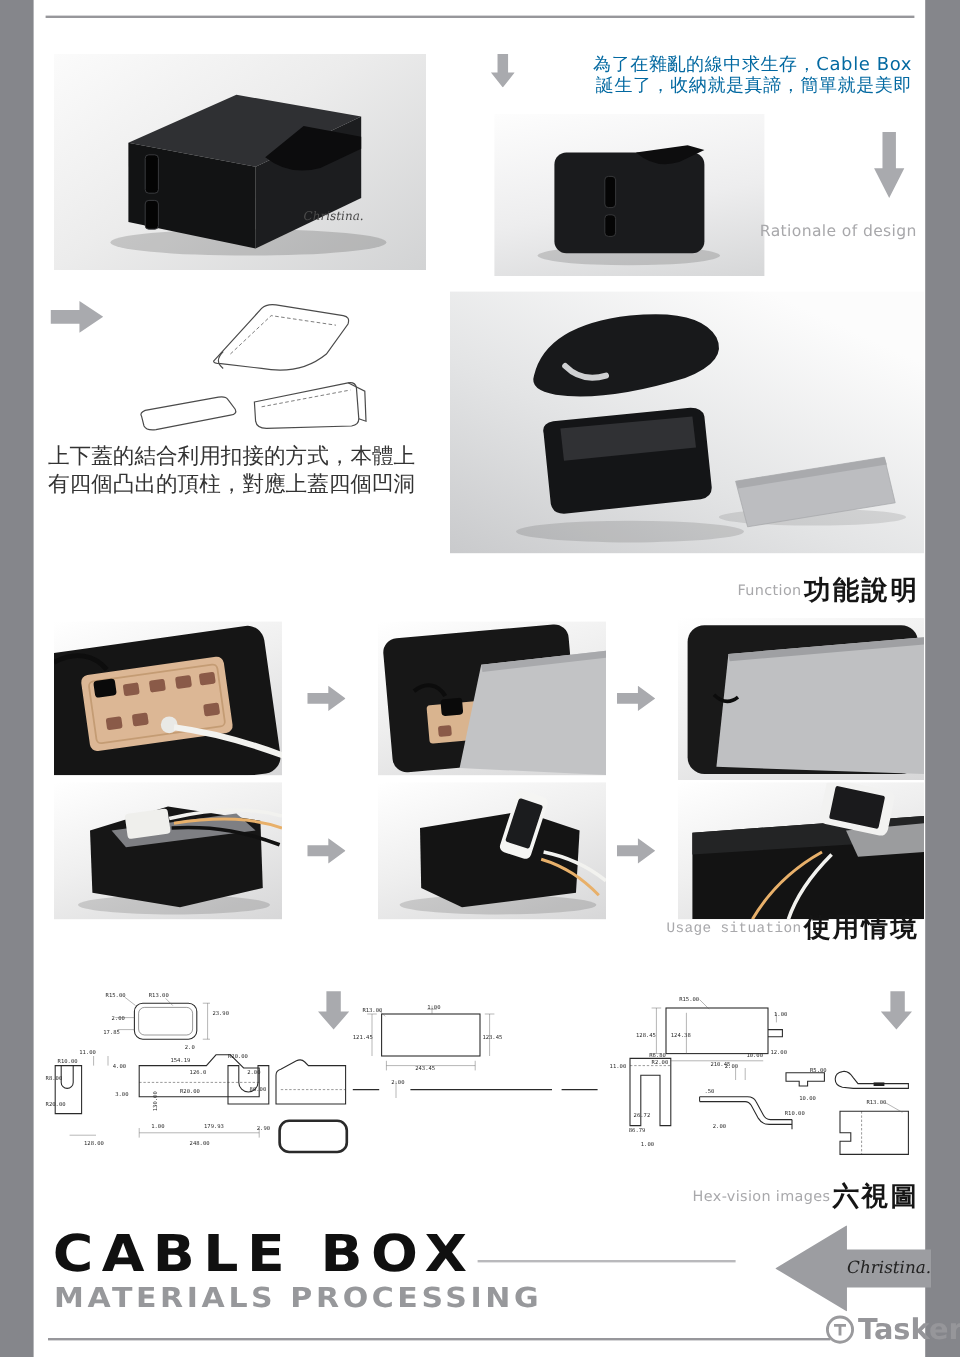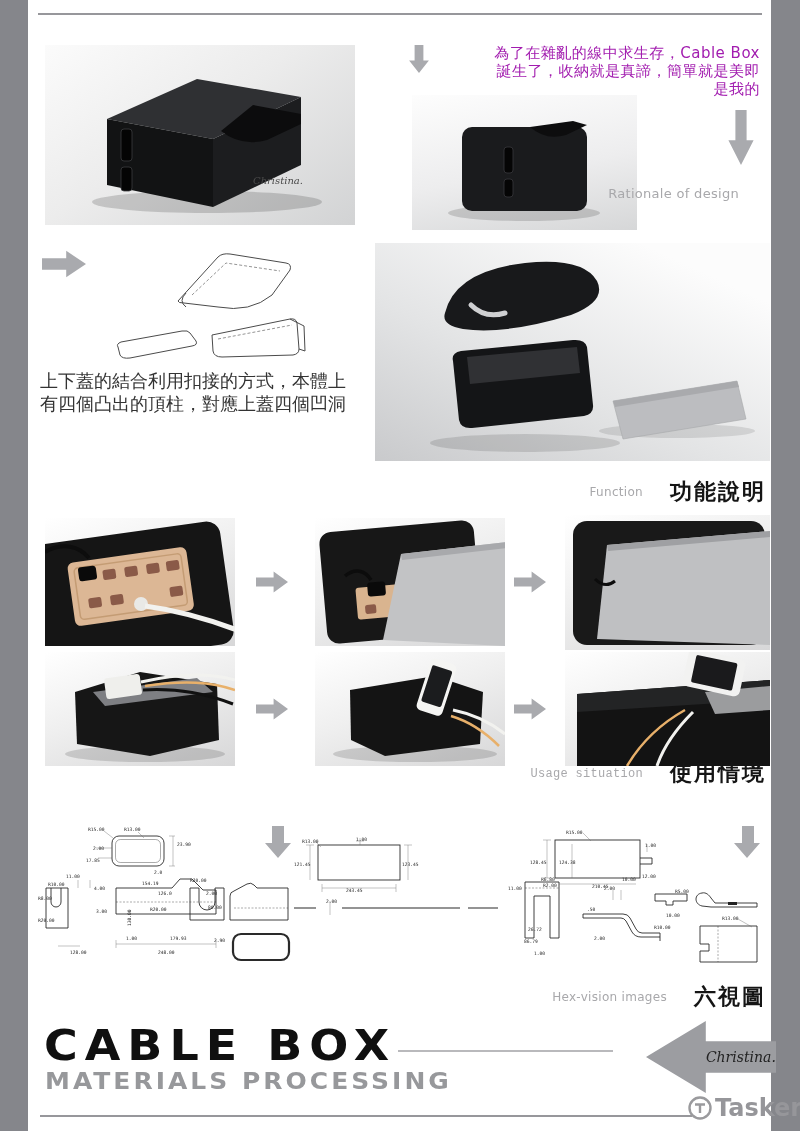--- a/index.html
+++ b/index.html
@@ -7,27 +7,27 @@
         font-family:"DejaVu Sans","Liberation Sans",sans-serif;color:#222;}
   .sidebar{position:absolute;top:0;height:1131px;background:#85868B;}
   .sidebar.left{left:0;width:28px;}
   .sidebar.right{left:771px;width:29px;}
   .hrule{position:absolute;height:2px;background:#97979B;}
   .photo{position:absolute;overflow:hidden;background:linear-gradient(160deg,#ffffff 0%,#efefef 45%,#d7d7d8 100%);}
   .arr{position:absolute;background:#A9AAAE;}
   .arr.d{clip-path:polygon(30% 0%,70% 0%,70% 55%,95% 55%,50% 100%,5% 55%,30% 55%);}
   .arr.r{clip-path:polygon(0% 31%,55% 31%,55% 6%,100% 50%,55% 94%,55% 69%,0% 69%);}
   .intro{position:absolute;top:44px;right:40px;width:345px;text-align:right;
-         font-size:15px;line-height:18px;color:#a21caf;letter-spacing:.5px;}
+         font-size:15px;line-height:18px;color:#0369a1;letter-spacing:.5px;}
   .sec-label{position:absolute;right:34px;text-align:right;white-space:nowrap;}
   .sec-label .zh{font-size:22px;font-weight:700;color:#151515;letter-spacing:2px;}
   .sec-label .en{font-size:12px;color:#A8A8AB;letter-spacing:.3px;}
   .sec-label.stacked .zh{display:block;font-size:23px;}
   .sec-label.stacked .en{display:block;margin-top:2px;font-size:13px;}
-  .sec-label .en{margin-right:27px;vertical-align:3px;}
+  .sec-label .en{margin-right:2px;vertical-align:3px;}
   .para{position:absolute;left:40px;width:356px;font-size:18px;line-height:23px;color:#333;}
   .sig{font-family:"DejaVu Serif","Liberation Serif",serif;font-style:italic;}
   .footer-title{position:absolute;left:44px;top:1020px;font-size:46px;font-weight:800;
                 color:#101010;letter-spacing:7px;white-space:nowrap;transform:scaleY(.92);transform-origin:top left;}
   .footer-sub{position:absolute;left:45px;top:1068px;font-size:25px;font-weight:700;
               color:#97989B;letter-spacing:3px;white-space:nowrap;transform:scaleY(.92);transform-origin:top left;}
   .footer-arrow{position:absolute;left:646px;top:1021px;width:130px;height:72px;background:#9C9DA1;
                 clip-path:polygon(100% 28%,46% 28%,46% 0%,0% 50%,46% 100%,46% 72%,100% 72%);}
   .footer-arrow .sig{position:absolute;left:46%;width:54%;top:50%;transform:translateY(-50%);
                      text-align:center;font-size:14px;color:#222;}
@@ -57,21 +57,20 @@
       <rect x="76" y="122" width="11" height="24" rx="3" fill="#040404" stroke="#3c3d40" stroke-width="0.8"></rect>
     </svg>
     <span class="sig" style="position:absolute;right:52px;top:130px;font-size:10px;color:#4a4a4a;">Christina.</span>
   </div>
 
   <div class="arr d" style="left:408px;top:45px;width:22px;height:28px;"></div>
 
   <div class="intro">
     <div>為了在雜亂的線中求生存，Cable Box</div>
     <div>誕生了，收納就是真諦，簡單就是美即</div>
-    <div>是我的</div>
   </div>
 
   <div class="photo" style="left:412px;top:95px;width:225px;height:135px;background:linear-gradient(170deg,#fdfdfd 0%,#ededee 55%,#d6d7d8 100%);">
     <svg width="225" height="135" viewBox="0 0 225 135">
       <ellipse cx="112" cy="118" rx="76" ry="8" fill="rgba(0,0,0,0.15)"></ellipse>
       <rect x="50" y="32" width="125" height="84" rx="10" fill="#1a1b1d"></rect>
       <path d="M118,32 q16,14 36,8 l21,-10 l-14,-4 z" fill="#0d0d0e"></path>
       <rect x="92" y="52" width="9" height="26" rx="3" fill="#050505" stroke="#38393c" stroke-width="0.8"></rect>
       <rect x="92" y="84" width="9" height="18" rx="3" fill="#050505" stroke="#38393c" stroke-width="0.8"></rect>
     </svg>

